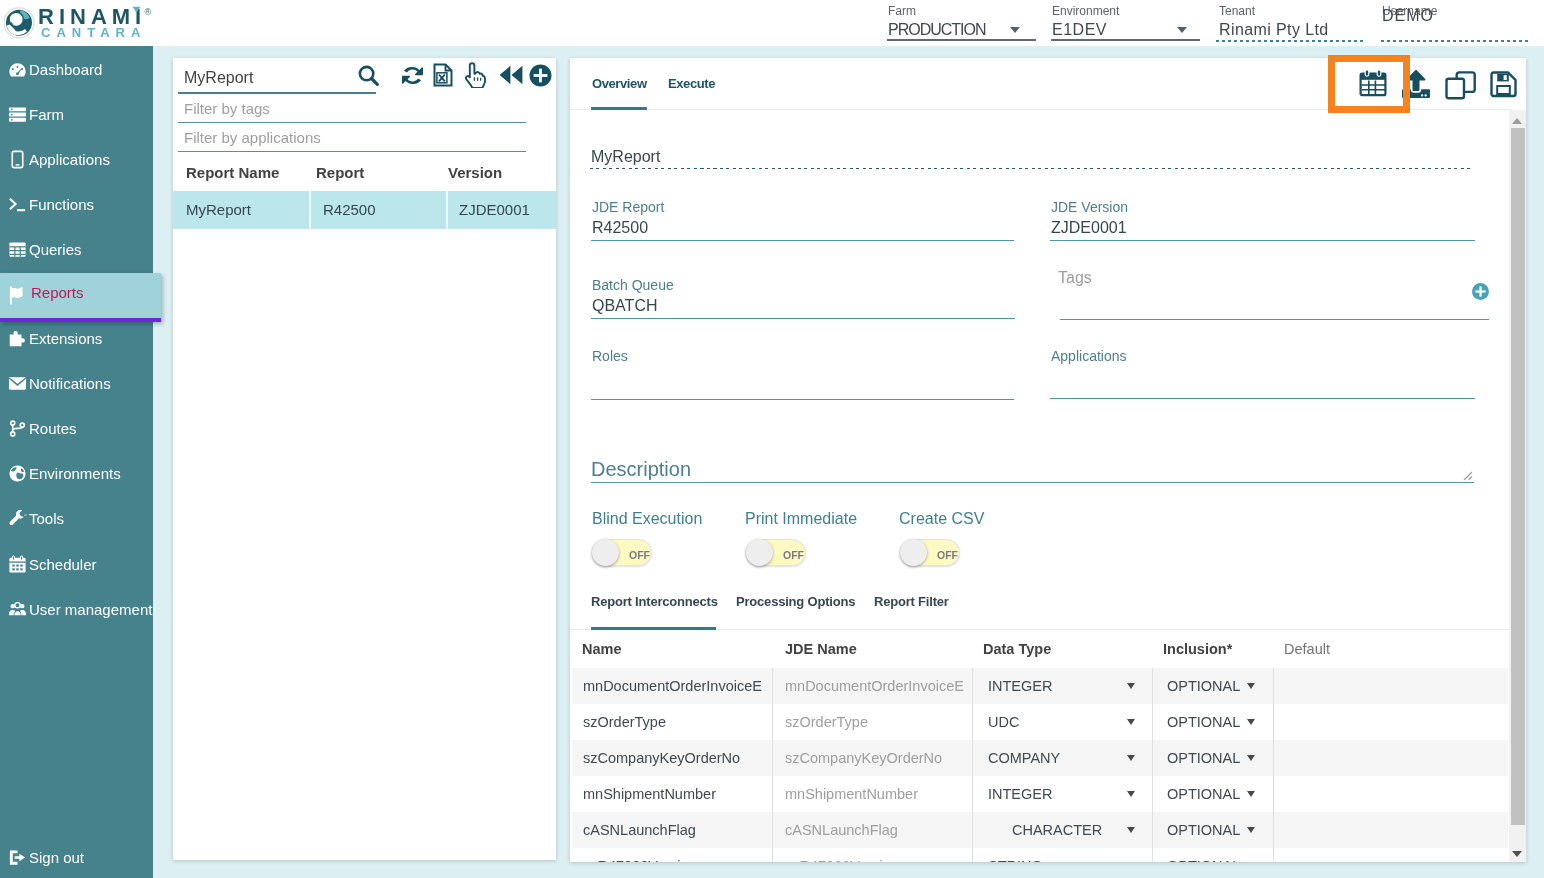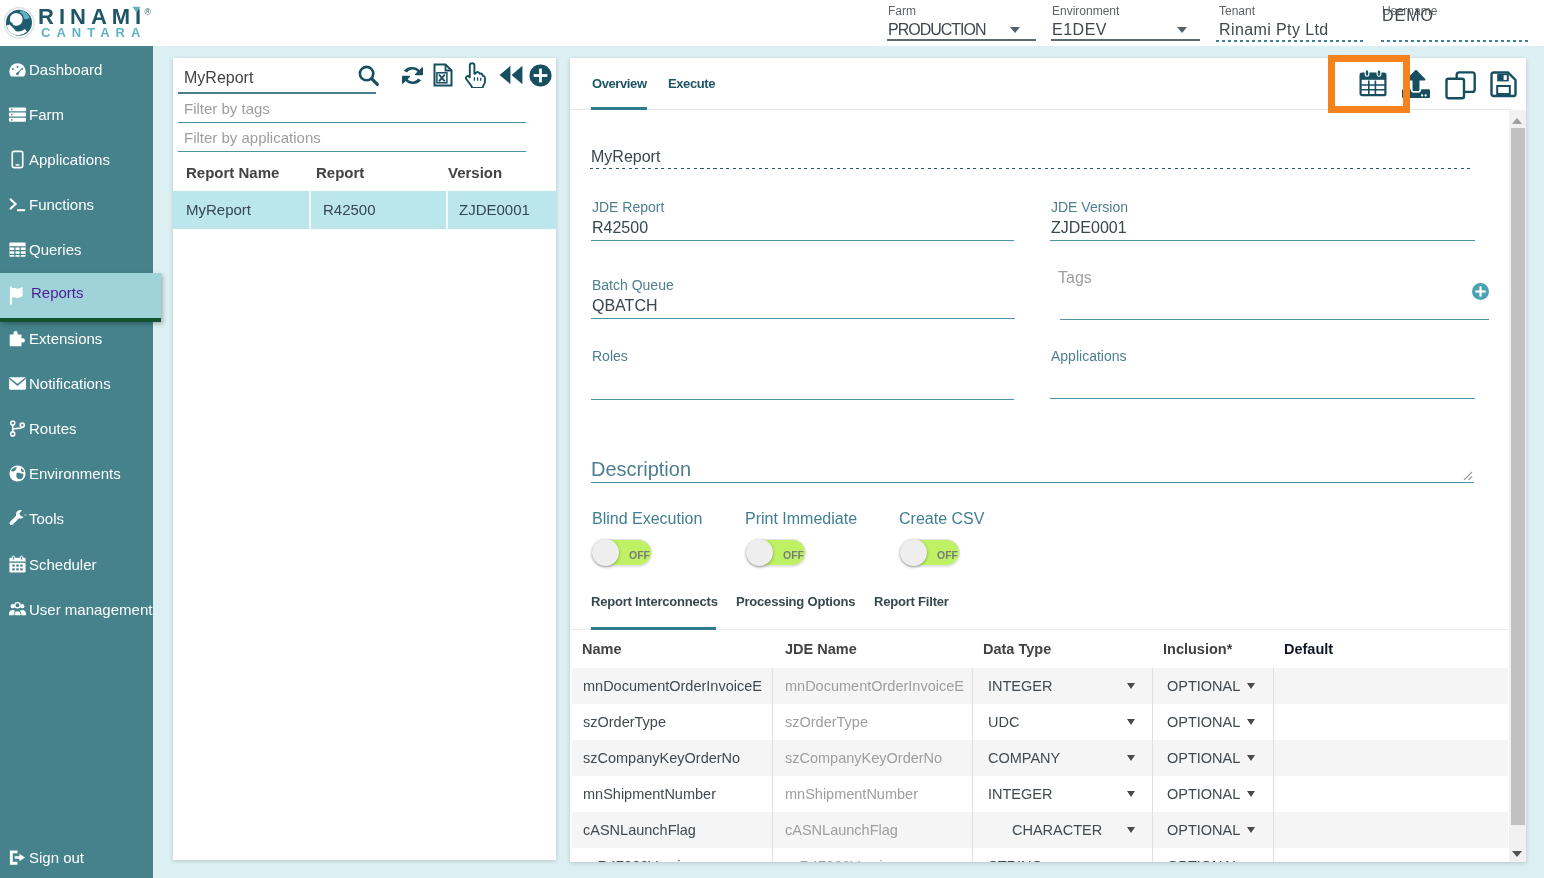--- a/index.html
+++ b/index.html
@@ -13,36 +13,36 @@
 .hvalue { position:absolute; font-size:16px; color:#40484e; white-space:nowrap; }
 .hline { position:absolute; height:0; border-bottom:2px solid #5d6a70; }
 .hdash { position:absolute; height:2px; background:repeating-linear-gradient(90deg,#3f8294 0 3px,transparent 3px 6px); }
 .harrow { position:absolute; width:0; height:0; border-left:5px solid transparent; border-right:5px solid transparent; border-top:6px solid #55606a; }
 
 
 #sidebar { position:absolute; left:0; top:46px; width:153px; height:832px; background:#45828b; z-index:4; }
 .navitem { position:absolute; left:0; width:153px; height:44px; color:#fff; font-size:15px; }
 .navitem .txt { position:absolute; left:29px; top:13px; white-space:nowrap; }
 .navitem .ico { position:absolute; left:8px; top:12px; width:19px; height:19px; }
-#navsel { position:absolute; left:0; top:273px; width:161px; height:49px; background:#a0d2d9; border-bottom:4px solid #14532d; z-index:6; color:#4c1d95; font-size:15px; box-shadow:2px 2px 4px rgba(0,0,0,0.25); }
+#navsel { position:absolute; left:0; top:273px; width:161px; height:49px; background:#a0d2d9; border-bottom:4px solid #6d28d9; z-index:6; color:#be185d; font-size:15px; box-shadow:2px 2px 4px rgba(0,0,0,0.25); }
 #navsel .txt { position:absolute; left:31px; top:11px; white-space:nowrap; }
 #navsel .ico { position:absolute; left:7px; top:12px; width:21px; height:21px; }
 
 
 #midpanel { position:absolute; left:173px; top:58px; width:383px; height:802px; background:#fff; box-shadow:0 1px 4px rgba(0,0,0,0.18); z-index:2; }
 .tealline { position:absolute; height:0; border-bottom:1.5px solid #4b93a5; }
 
 
 #mainpanel { position:absolute; left:570px; top:58px; width:956px; height:804px; background:#fff; box-shadow:0 1px 4px rgba(0,0,0,0.18); z-index:2; }
 .flabel { position:absolute; font-size:14px; color:#4d7f8e; }
 .fvalue { position:absolute; font-size:16px; color:#37474f; }
 .funder { position:absolute; height:0; border-bottom:1.5px solid #4e95a6; }
 .ph { color:#9e9e9e; }
 .toglabel { position:absolute; font-size:16px; color:#3f7e93; }
-.toggle { position:absolute; width:60px; height:27px; border:1px solid #e2e2e2; border-radius:14px; background:#bef264; box-shadow:0 1px 2px rgba(0,0,0,0.12); }
+.toggle { position:absolute; width:60px; height:27px; border:1px solid #e2e2e2; border-radius:14px; background:#fef9c3; box-shadow:0 1px 2px rgba(0,0,0,0.12); }
 .toggle .knob { position:absolute; left:-1px; top:-1px; width:27px; height:27px; border-radius:50%; background:#eee; box-shadow:0 1px 3px rgba(0,0,0,0.35); }
 .toggle .off { position:absolute; left:36px; top:8.5px; font-size:10.5px; font-weight:600; color:#7b7b7b; }
 
 
 .brow { position:absolute; left:2px; width:936px; height:36px; }
 .bcell { position:absolute; top:0; height:36px; font-size:14.5px; color:#404a50; line-height:36px; white-space:nowrap; overflow:hidden; }
 .grey { color:#9e9e9e; }
 .vline { border-left:1px solid #e0e0e0; }
 .drop { position:absolute; width:0; height:0; border-left:4.5px solid transparent; border-right:4.5px solid transparent; border-top:6px solid #4a4a4a; top:15px; }
 
@@ -349,21 +349,21 @@
   <div class="abs" style="left:166px; top:536px; font-size:13px; letter-spacing:-0.2px; font-weight:bold; color:#37474f;">Processing Options</div>
   <div class="abs" style="left:304px; top:536px; font-size:13px; letter-spacing:-0.2px; font-weight:bold; color:#37474f;">Report Filter</div>
   <div class="abs" style="left:0; top:571px; width:941px; border-bottom:1px solid #ebebeb;"></div>
   <div class="abs" style="left:21px; top:569px; width:125px; height:3px; background:#2e7d8e;"></div>
 
   <div class="abs" style="left:2px; top:573px; width:936px; height:37px;">
     <div class="bcell" style="left:10px; font-weight:bold; color:#424242;">Name</div>
     <div class="bcell" style="left:213px; font-weight:bold; color:#424242;">JDE Name</div>
     <div class="bcell" style="left:411px; font-weight:bold; color:#424242;">Data Type</div>
     <div class="bcell" style="left:591px; font-weight:bold; color:#424242;">Inclusion*</div>
-    <div class="bcell" style="left:712px; font-weight:bold; color:#0f172a;">Default</div>
+    <div class="bcell" style="left:712px; font-weight:normal; color:#737373;">Default</div>
   </div>
   <div class="brow" style="top:610px; background:#f5f5f5;">
     <div class="bcell" style="left:11px;">mnDocumentOrderInvoiceE</div>
     <div class="bcell grey" style="left:213px;">mnDocumentOrderInvoiceE</div>
     <div class="bcell" style="left:416px;">INTEGER</div>
       <div class="drop" style="left:555px;"></div>
     <div class="bcell" style="left:595px;">OPTIONAL</div>
       <div class="drop" style="left:675px;"></div>
     <div class="abs vline" style="left:200px; top:0; height:36px;"></div>
     <div class="abs vline" style="left:400px; top:0; height:36px;"></div>

